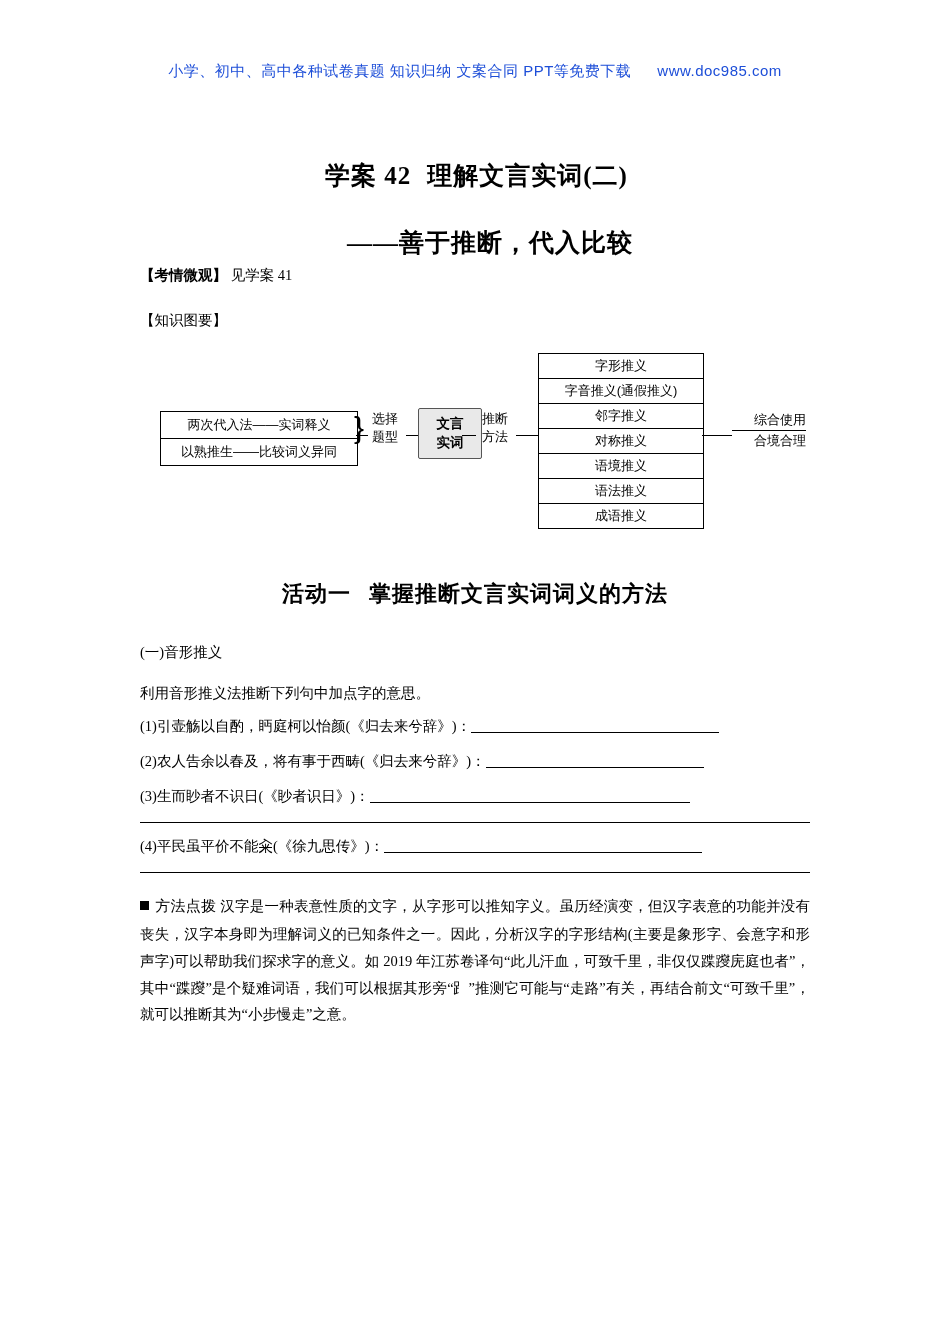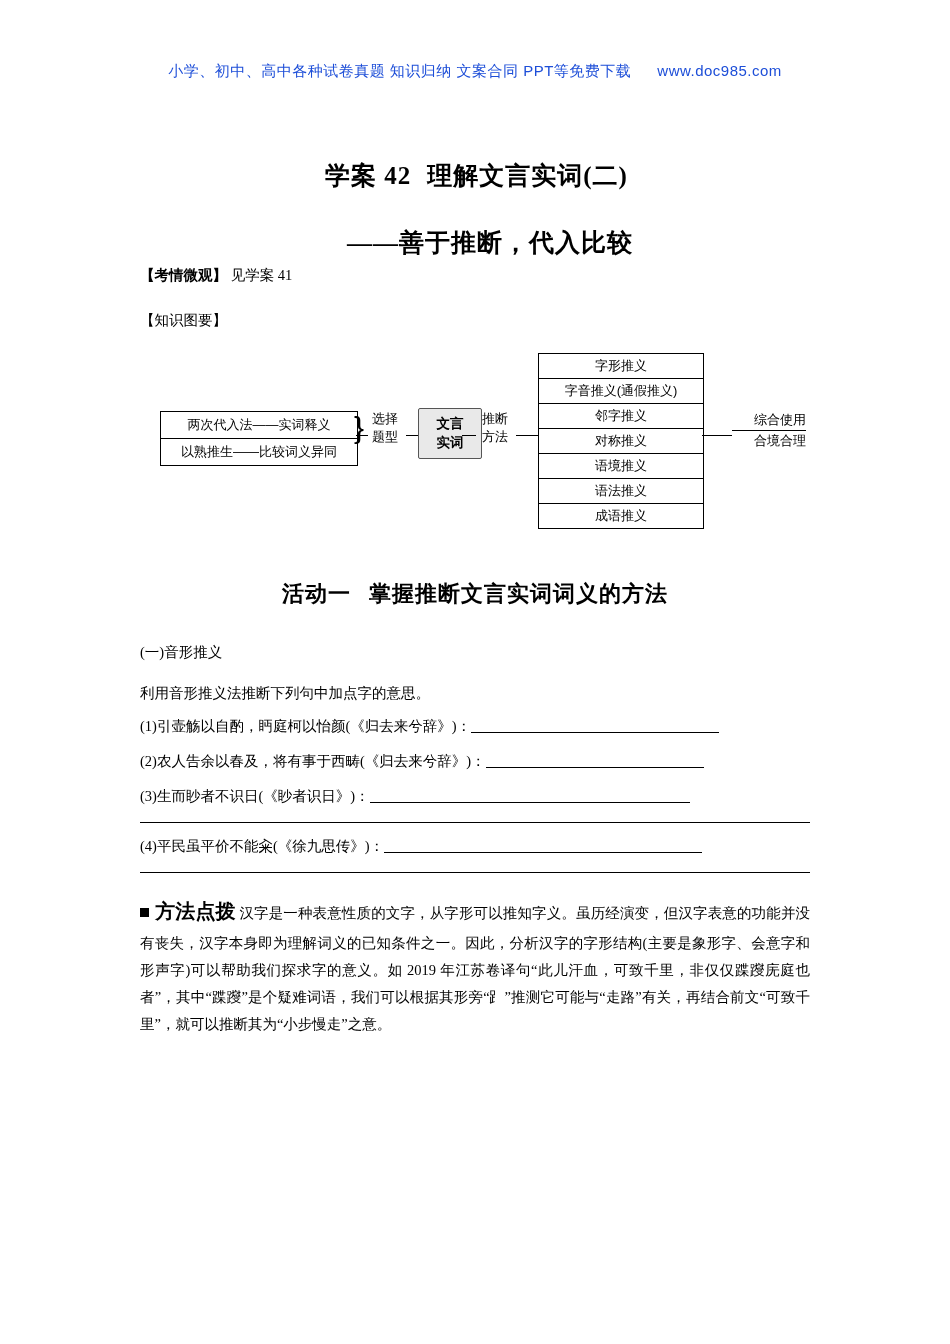--- a/index.html
+++ b/index.html
@@ -192,22 +192,22 @@
     width: 100%;
   }
   
   .tip {
     margin-top: 20px;
     font-size: 14.5px;
     line-height: 1.85;
     text-align: justify;
   }
   .tip-head {
-    font-weight: bold;
-    font-size: 20px;
+    font-weight: normal;
+    font-size: 15px;
   }
   .tip-square {
     display: inline-block;
     width: 9px;
     height: 9px;
     background: #000;
     margin-right: 6px;
     vertical-align: 1px;
   }
   .tip-body {

